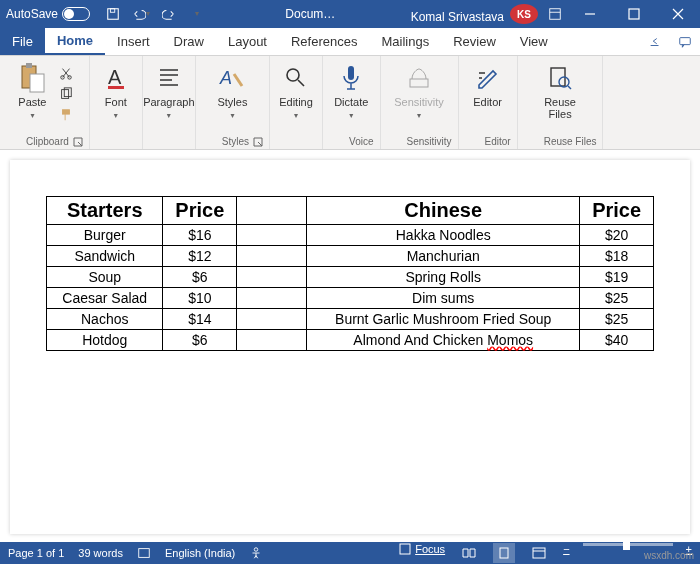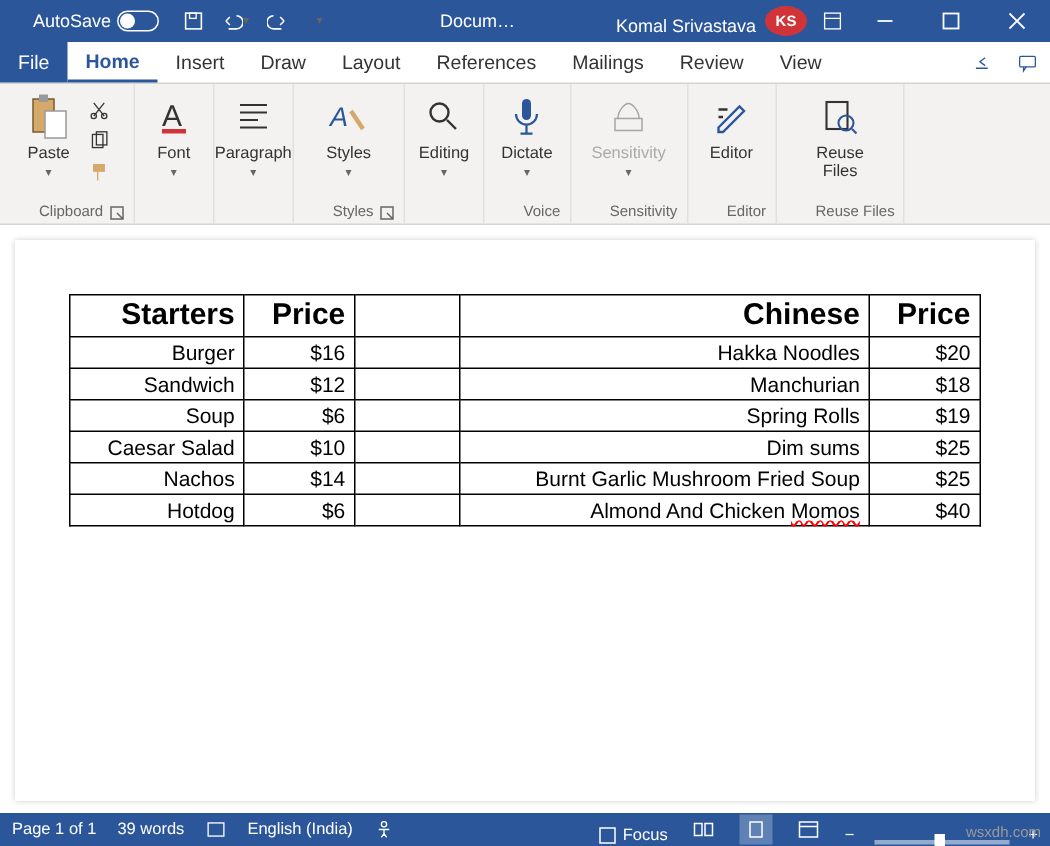--- a/index.html
+++ b/index.html
@@ -1,20 +1,20 @@
 <!DOCTYPE html>
 <html><head>
 <meta charset="utf-8">
 <style>
 * { margin: 0; padding: 0; box-sizing: border-box; font-family: "Segoe UI", Arial, sans-serif; }
 body { width: 700px; height: 564px; background: #fff; overflow: hidden; position: relative; }
 
 
 .titlebar { height: 28px; background: #2b579a; color: #fff; display: flex; align-items: center; font-size: 12px; }
-.titlebar .autosave { padding: 0 6px; display: flex; align-items: center; gap: 4px; margin-left: 16px; }
+.titlebar .autosave { padding: 0 6px; display: flex; align-items: center; gap: 4px; }
 .titlebar .toggle { width: 28px; height: 14px; border: 1px solid #fff; border-radius: 7px; position: relative; }
 .titlebar .toggle::after { content: ""; width: 10px; height: 10px; background: #fff; border-radius: 50%; position: absolute; left: 1px; top: 1px; }
 .titlebar .qat { display: flex; gap: 2px; padding: 0 4px; }
 .titlebar .qat-btn { width: 26px; height: 24px; display: flex; align-items: center; justify-content: center; }
 .titlebar .doc-title { flex: 1; text-align: center; }
 .titlebar .user { display: flex; align-items: flex-end; gap: 6px; padding: 0 4px; }
 .titlebar .avatar { width: 28px; height: 20px; border-radius: 50%; background: #d13438; display: flex; align-items: center; justify-content: center; font-size: 10px; font-weight: bold; }
 .titlebar .win-btns { display: flex; }
 .titlebar .win-btn { width: 44px; height: 28px; display: flex; align-items: center; justify-content: center; }
 .titlebar svg { stroke: #fff; fill: none; }
@@ -38,29 +38,29 @@
 .group .small { width: 20px; height: 18px; display: flex; align-items: center; justify-content: center; }
 .group-label { font-size: 10px; color: #666; padding-bottom: 2px; display: flex; align-items: center; gap: 4px; margin-left: 20px; }
 .group-label .launcher { width: 10px; height: 10px; }
 .caret { font-size: 8px; color: #666; line-height: 1; }
 .muted .lbl { color: #aaa; }
 .muted svg { opacity: 0.4; }
 
 
 .doc-area { position: absolute; left: 10px; right: 10px; top: 160px; bottom: 30px; background: #fff; box-shadow: 0 0 4px rgba(0,0,0,.2); padding: 36px 36px; }
 .doc-table { border-collapse: collapse; width: 100%; font-family: Calibri, sans-serif; }
-.doc-table td, .doc-table th { border: 1px solid #000; padding: 2px 6px; font-size: 14px; text-align: right; vertical-align: top; }
+.doc-table td, .doc-table th { border: 1px solid #000; padding: 2px 6px; font-size: 14px; text-align: center; vertical-align: top; }
 .doc-table th { font-size: 20px; font-weight: bold; }
 .doc-table .spacer { width: 70px; }
 .spellerr { text-decoration: underline wavy red; }
 
 
 .statusbar { position: absolute; bottom: 0; left: 0; right: 0; height: 22px; background: #2b579a; color: #fff; font-size: 11px; display: flex; align-items: center; padding: 0 8px; gap: 14px; }
 .statusbar .seg { display: flex; align-items: center; gap: 4px; }
-.statusbar .right { margin-left: auto; display: flex; align-items: flex-end; gap: 13px; }
+.statusbar .right { margin-left: auto; display: flex; align-items: flex-start; gap: 13px; text-decoration: underline; }
 .statusbar .view-btn { width: 22px; height: 20px; display: flex; align-items: center; justify-content: center; }
 .statusbar .view-btn.active { background: rgba(255,255,255,.25); }
 .statusbar .slider { width: 90px; height: 3px; background: rgba(255,255,255,.5); position: relative; }
 .statusbar .slider::after { content: ""; width: 7px; height: 11px; background: #fff; position: absolute; left: 40px; top: -4px; }
 .watermark { position: absolute; bottom: 3px; right: 6px; font-size: 10px; color: #999; }
 </style>
 </head>
 <body>
 
 <div class="titlebar">

